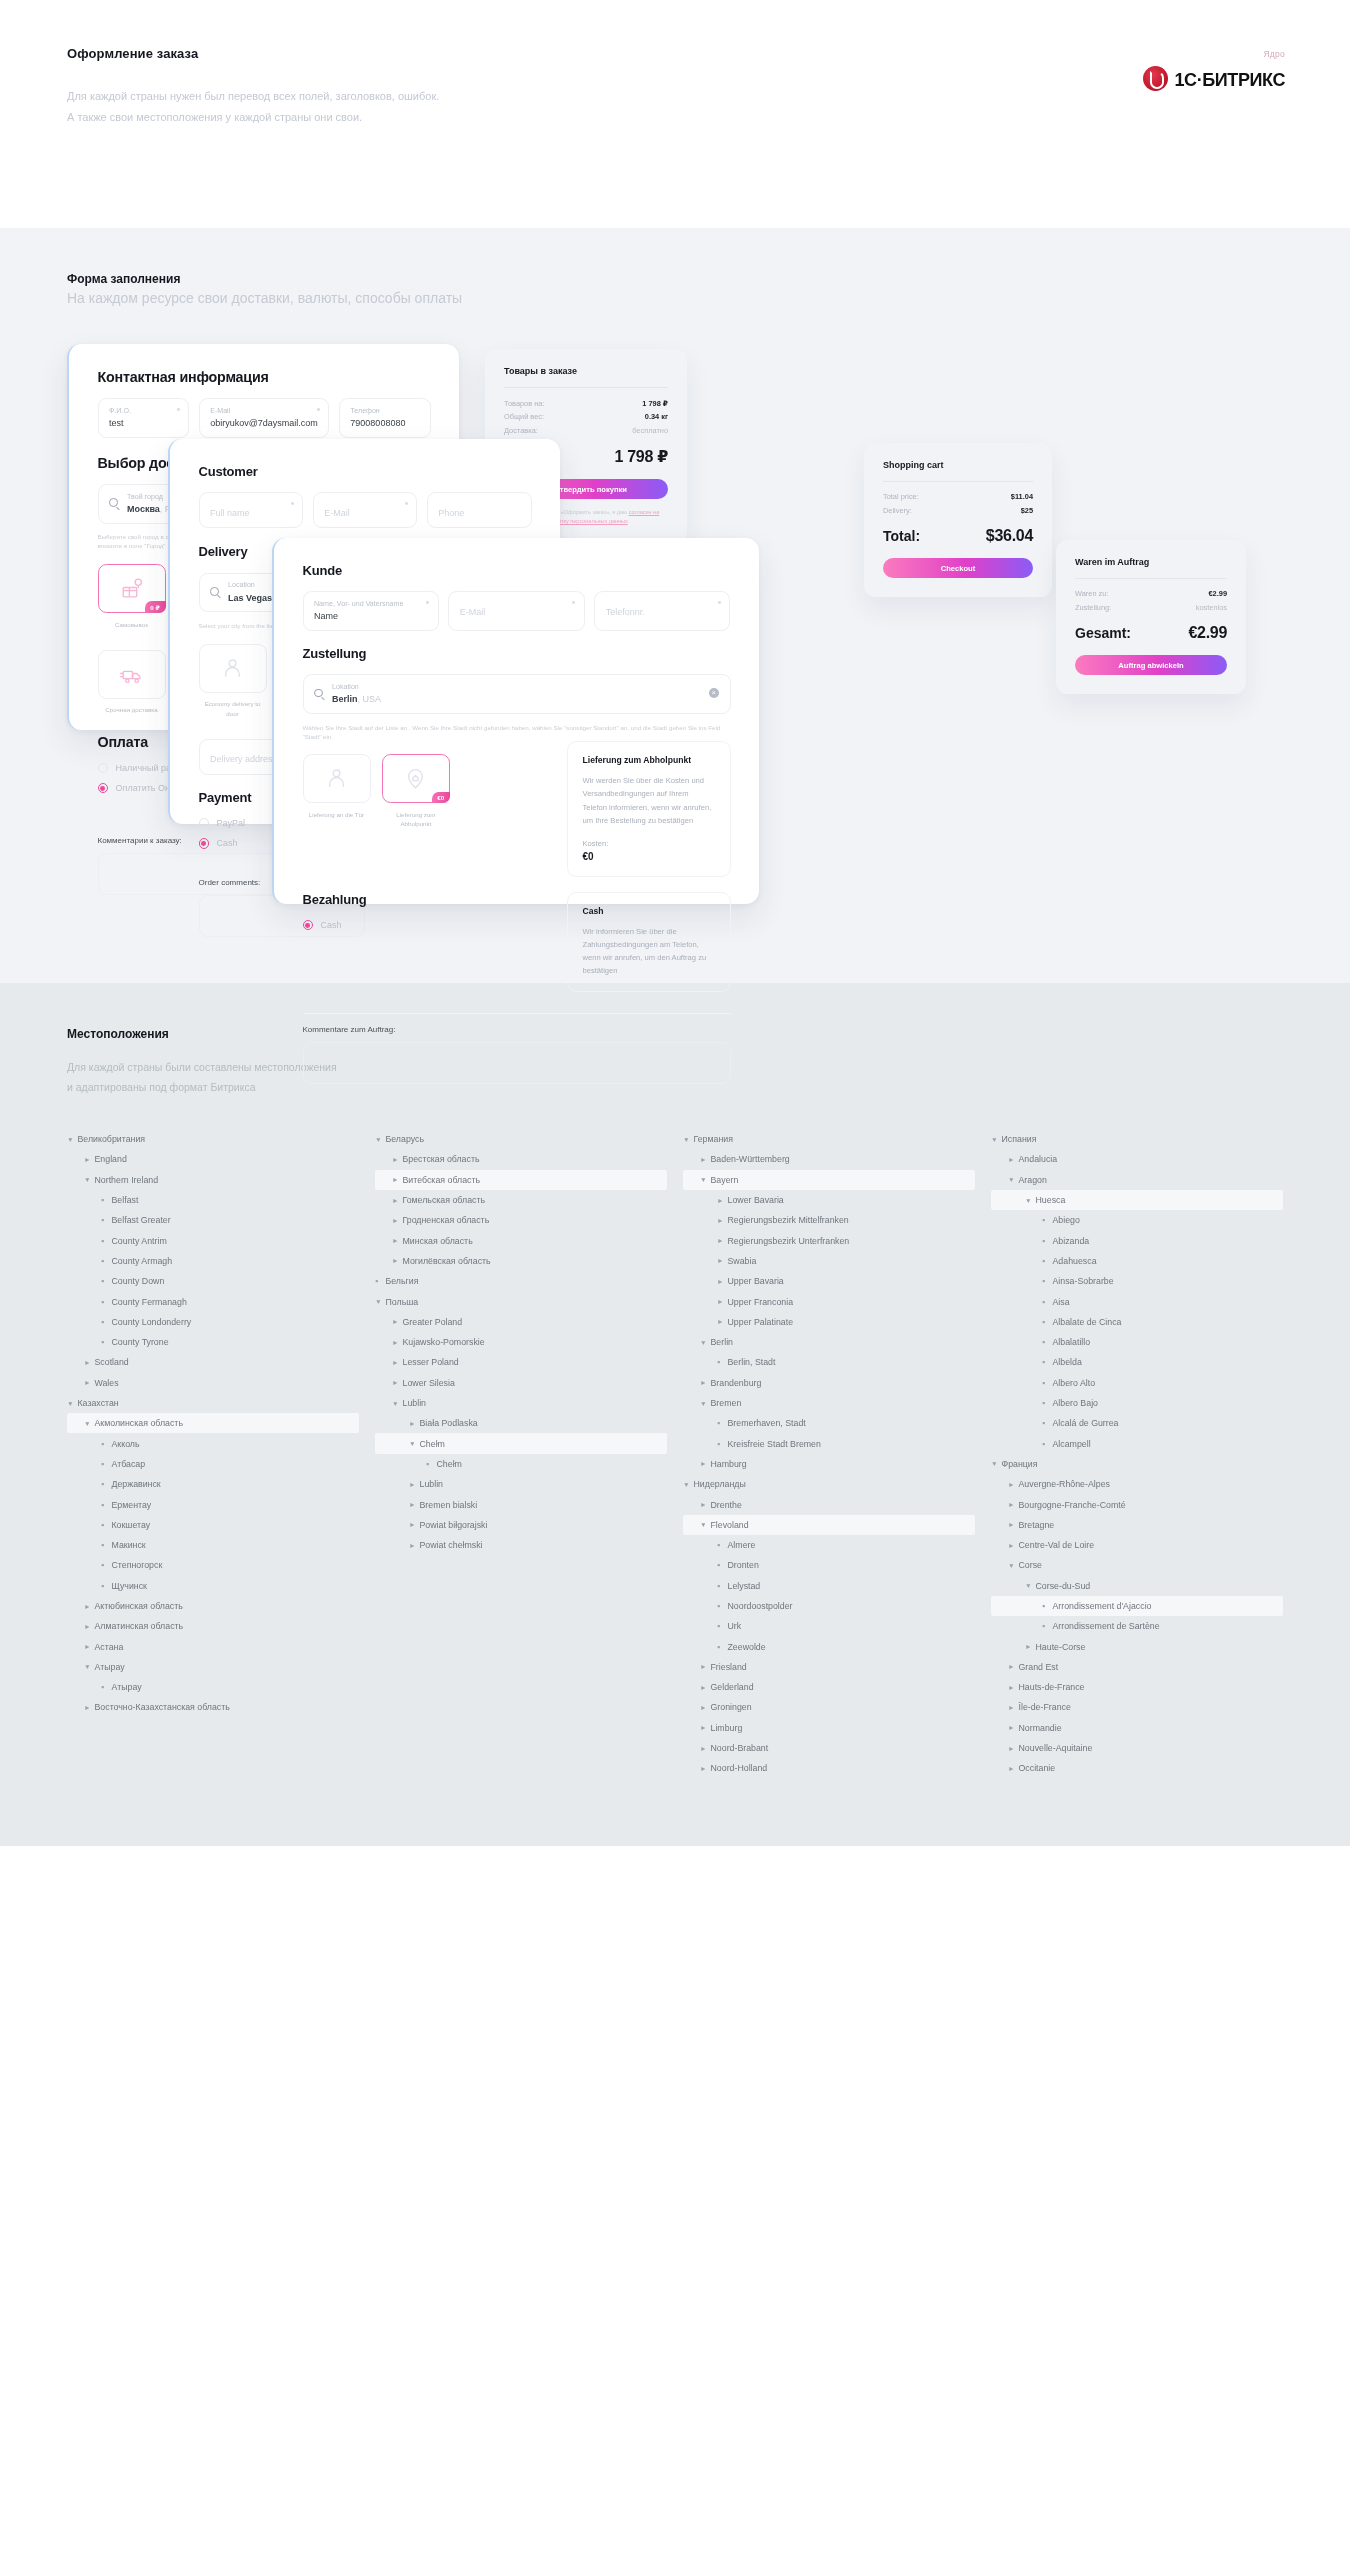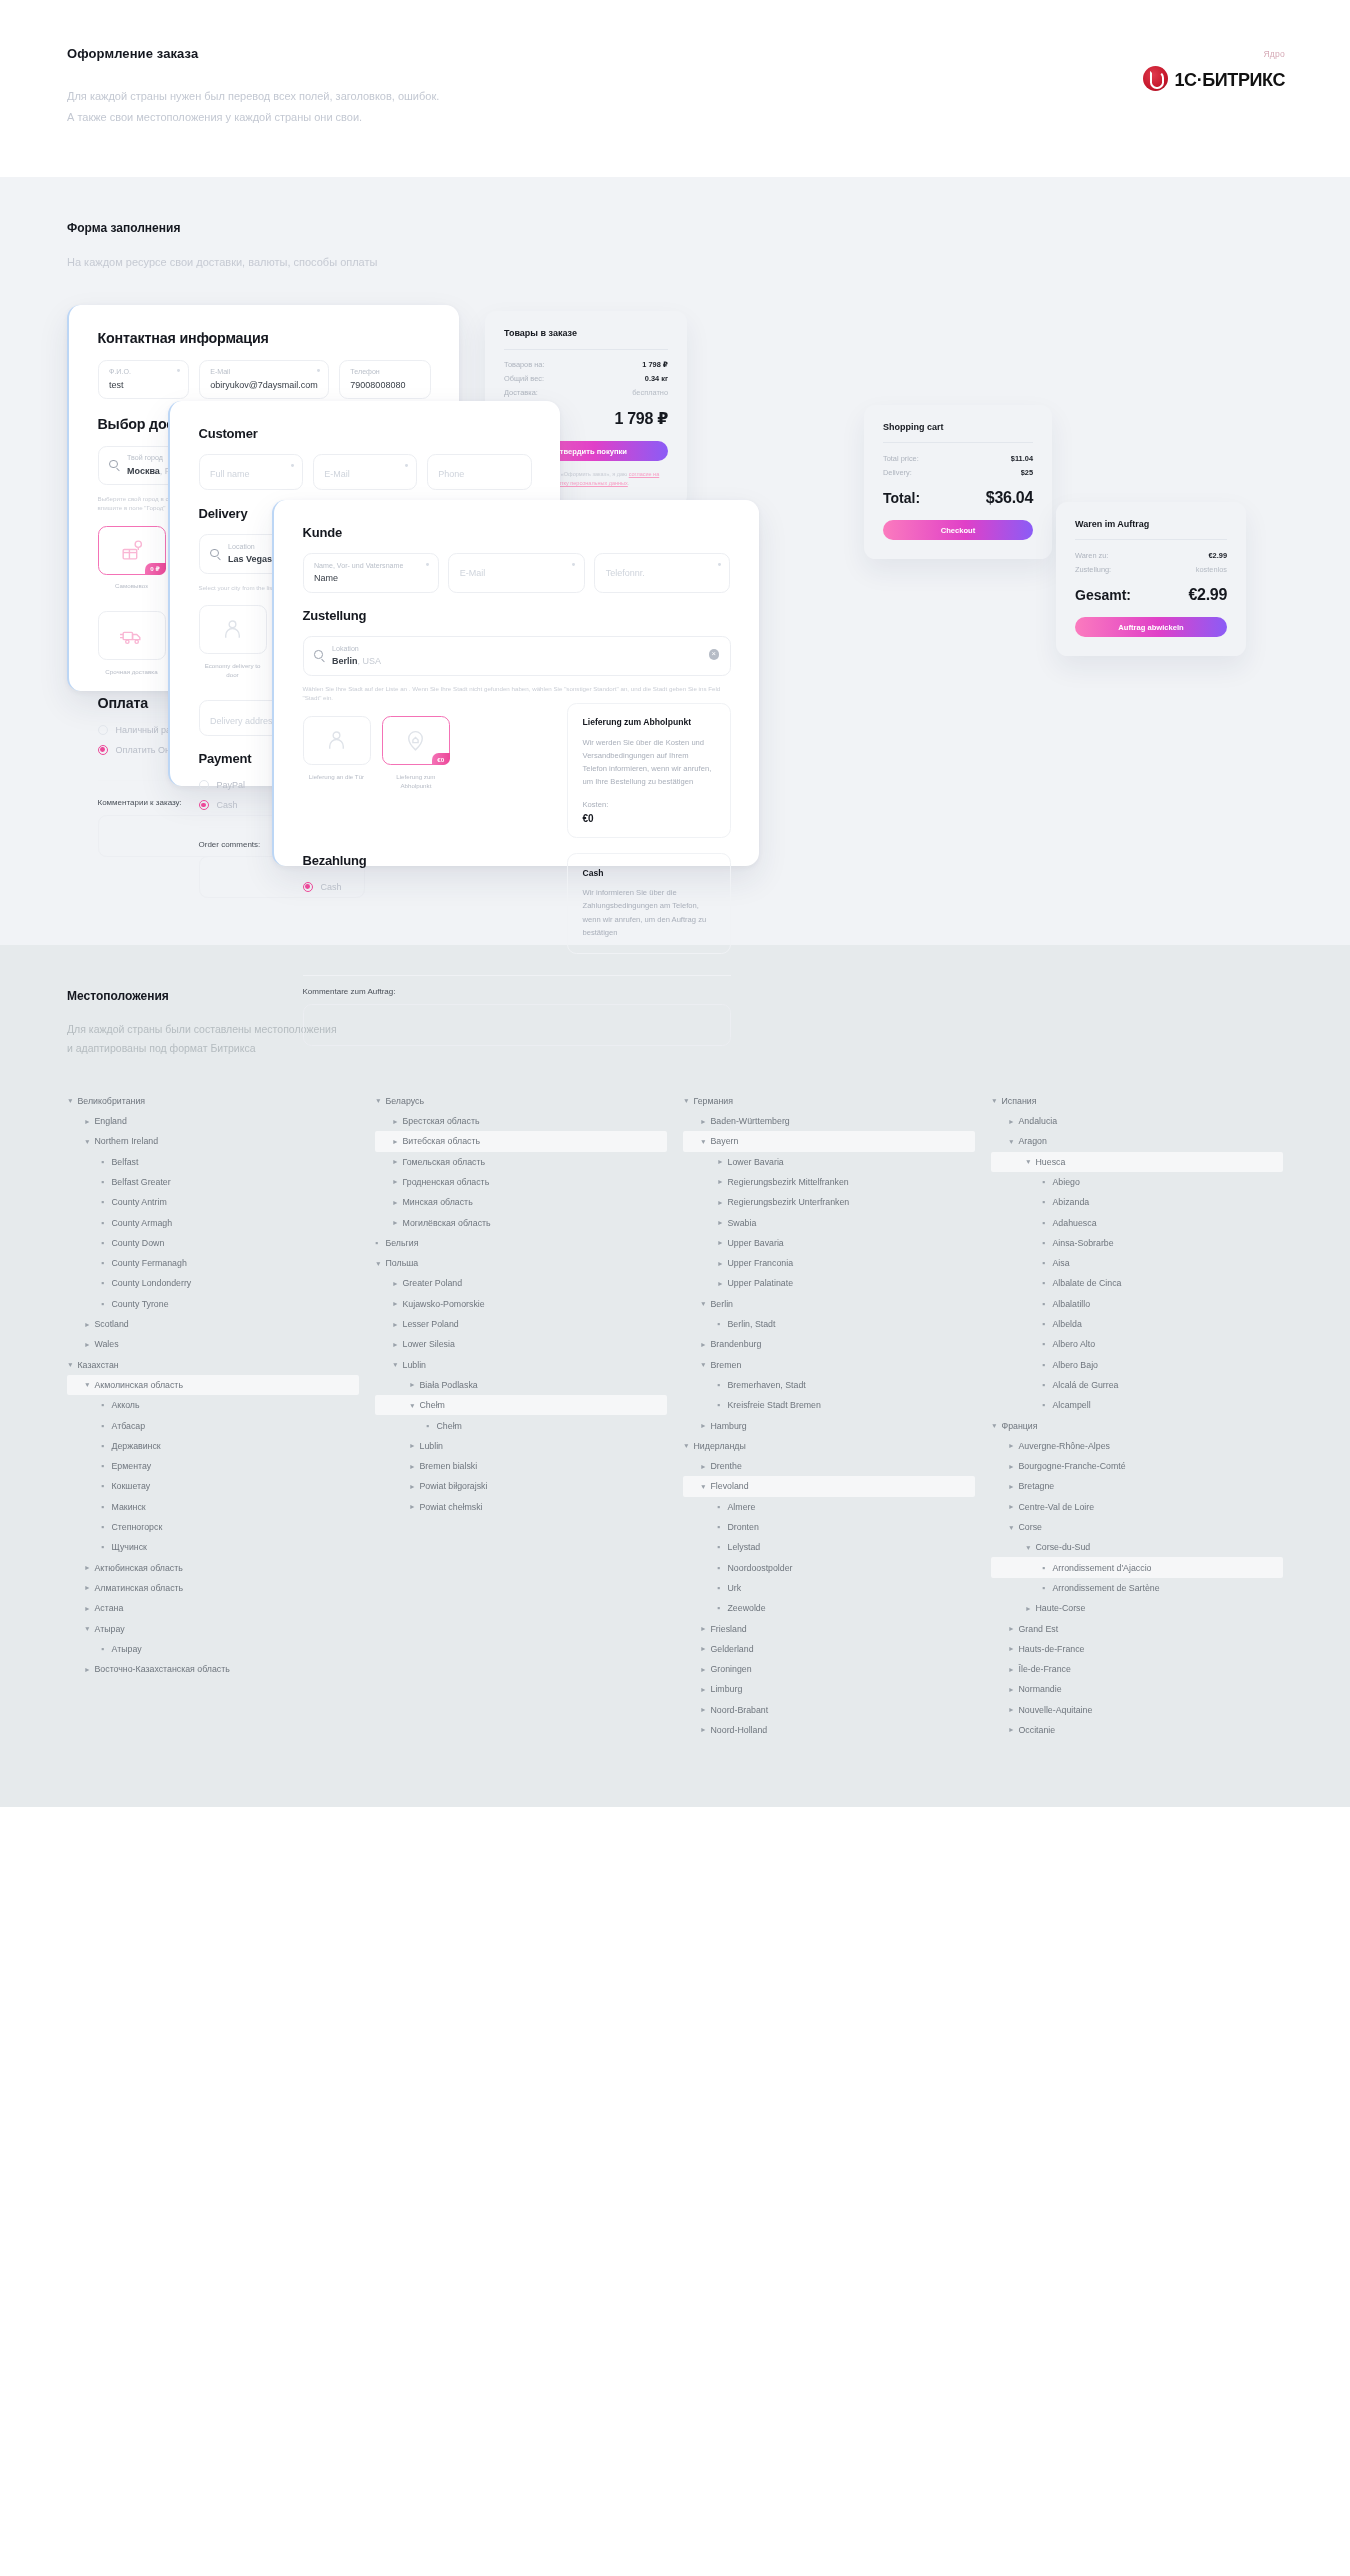--- a/index.html
+++ b/index.html
@@ -6,41 +6,41 @@
   html, body { width: 1350px; }
   body {
     font-family: "Liberation Sans", "DejaVu Sans", sans-serif;
     background: #ffffff;
     color: #1a1a1a;
     -webkit-font-smoothing: antialiased;
   }
   .page { width: 1350px; position: relative; overflow: hidden; }
 
   
-  .hero { background:#fff; padding: 46px 29px 57px 67px; position: relative; height: 177px; }
+  .hero { background:#fff; padding: 46px 29px 57px 67px; position: relative; height: 228px; }
   .hero-title { font-size: 13px; font-weight: 700; color:#14171f; letter-spacing:0.1px; }
   .hero-sub { margin-top: 25px; font-size: 11px; line-height: 1.95; color:#c3c8d2; font-weight: 400;}
   .brand { position:absolute; right: 65px; top: 49px; text-align: right; }
   .brand-kicker { font-size: 8.6px; color:#d6aab6; letter-spacing:0.2px; margin-bottom:6.7px; }
   .brand-logo { display:flex; align-items:flex-end; gap:6.7px; }
   .brand-mark {
     width: 25px; height: 25px; border-radius: 50%;
     background: radial-gradient(circle at 40% 35%, #e03b4e 0%, #c5172b 60%, #9e0f22 100%);
     position: relative; flex: 0 0 auto;
   }
   .brand-mark::after {
     content:""; position:absolute; left:7.6px; top:5.7px; width:9.5px; height:13.3px;
     border: 2.3px solid #fff; border-radius: 0 6.7px 6.7px 6.7px; border-top-color: transparent;
   }
   .brand-name { font-size: 18px; font-weight: 800; color:#121212; letter-spacing:-0.4px; }
 
   
   .sec-form { background:#f1f3f6; padding: 44px 107px 57px 67px; position: relative; }
   .sec-title { font-size: 12px; font-weight: 700; color:#14171f; }
-  .sec-sub { margin-top: 18px; font-size: 11px; line-height:1.8; color:#c6cad3; }
+  .sec-sub { font-size: 14px; line-height:1.8; color:#c6cad3; }
 
   .stage { position: relative; height: 590px; margin-top: 25px; }
 
   .card {
     position: absolute;
     background:#fff;
     border-radius: 13.3px;
     border-left: 2.9px solid #bcd6f5;
     box-shadow: 0 13.3px 32px rgba(30,45,80,.09), 0 1.9px 5.7px rgba(30,45,80,.05);
   }

